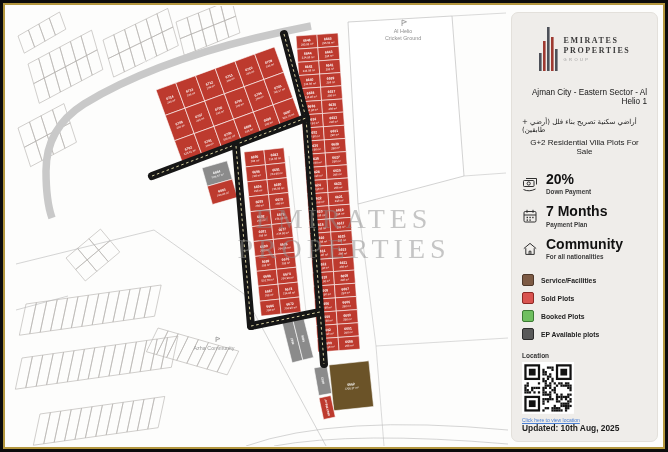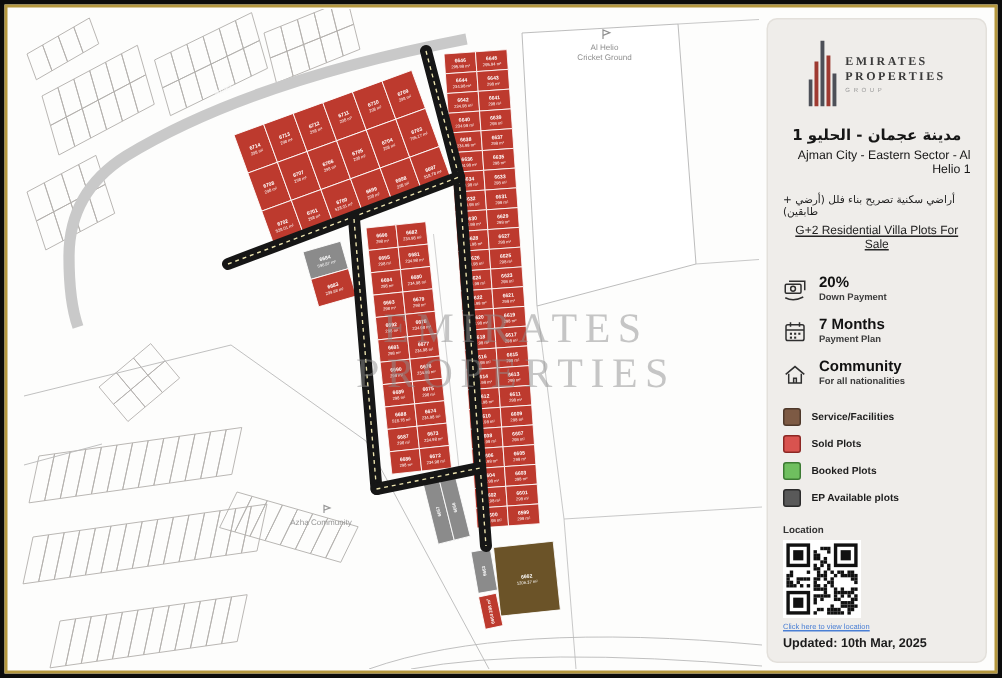--- a/index.html
+++ b/index.html
@@ -8,25 +8,25 @@
   .mapwrap{position:absolute;left:1px;top:1px;width:502px;height:440px;}
   
   .card{position:absolute;right:5px;top:7px;width:147px;height:430px;background:#efedea;border:1px solid #e3e0db;border-radius:7px;box-sizing:border-box;padding:10px 10px 8px 10px;display:flex;flex-direction:column;}
   .logo{display:flex;align-items:center;justify-content:center;gap:5px;margin-top:4px;margin-bottom:14px;}
   .logo-text{display:flex;flex-direction:column;line-height:1.25;}
   .logo-l1,.logo-l2{font-family:"Liberation Serif",serif;font-size:8px;letter-spacing:1.6px;color:#3b3b3b;font-weight:600;}
   .logo-l3{font-size:4px;letter-spacing:2.4px;color:#999;margin-top:1px;}
   .t-ar{font-family:"DejaVu Sans",sans-serif;font-size:10px;font-weight:bold;color:#161616;text-align:center;direction:rtl;}
   .t-en{font-size:8.2px;font-weight:normal;color:#161616;text-align:right;margin-top:3px;}
   .s-ar{font-family:"DejaVu Sans",sans-serif;font-size:7px;color:#222;text-align:left;direction:rtl;margin-top:12px;}
-  .s-en{font-size:8px;color:#222;text-align:center;margin-top:4px;text-decoration:underline;}
+  .s-en{font-size:8px;color:#222;text-align:center;margin-top:4px;}
   .features{margin-top:16px;display:flex;flex-direction:column;gap:9px;}
   .feat{display:flex;align-items:center;gap:8px;}
   .feat svg{flex:0 0 auto;}
-  .feat .fv{font-size:10px;font-weight:bold;color:#111;line-height:1.1;}
+  .feat .fv{font-size:14px;font-weight:bold;color:#111;line-height:1.1;}
   .feat .fl{font-size:6.3px;color:#3c3c3c;font-weight:600;margin-top:1px;}
   .legend{margin-top:14px;display:flex;flex-direction:column;gap:6px;}
   .lrow{display:flex;align-items:center;gap:7px;}
   .sw{width:12px;height:12px;border-radius:2px;box-sizing:border-box;}
   .ll{font-size:6.8px;font-weight:bold;color:#1d1d1d;}
   .loc{margin-top:12px;font-size:6.5px;font-weight:bold;color:#333;}
   .qr{margin-top:3px;}
   .qlink{font-size:5px;color:#4a7fd4;text-decoration:underline;margin-top:3px;cursor:pointer;}
   .updated{margin-top:auto;font-size:8.4px;font-weight:bold;color:#1c1c1c;}
 </style>
@@ -497,21 +497,20 @@
           <rect x="12" y="10" width="2.6" height="34" fill="#9e3a31"></rect>
           <rect x="16" y="22" width="2.6" height="22" fill="#4d5058"></rect>
         </svg>
         <div class="logo-text">
           <span class="logo-l1">EMIRATES</span>
           <span class="logo-l2">PROPERTIES</span>
           <span class="logo-l3">GROUP</span>
         </div>
       </div>
 
-      <div class="t-ar">مدينة عجمان - الحليو 1</div>
       <div class="t-en">Ajman City - Eastern Sector - Al Helio 1</div>
       <div class="s-ar">أراضي سكنية تصريح بناء فلل (أرضي + طابقين)</div>
       <div class="s-en">G+2 Residential Villa Plots For Sale</div>
 
       <div class="features" id="features">
           <div class="feat">
             <svg width="16" height="16" viewBox="0 0 16 16" stroke-width="1">
               <rect x="1.5" y="4.5" width="10.5" height="6" rx="0.8" fill="none" stroke="#2f2f2f"></rect>
               <circle cx="6.7" cy="7.5" r="1.6" fill="none" stroke="#2f2f2f"></circle>
               <path d="M4,2.5 h10.5 v6" fill="none" stroke="#2f2f2f"></path>
@@ -698,17 +697,17 @@
           <rect x="6.782608695652174" y="6.782608695652174" width="6.782608695652174" height="6.782608695652174" fill="#111"></rect>
           <rect x="33.91304347826087" y="2.260869565217391" width="15.826086956521738" height="15.826086956521738" fill="#111"></rect>
           <rect x="36.17391304347826" y="4.521739130434782" width="11.304347826086955" height="11.304347826086955" fill="#fff"></rect>
           <rect x="38.43478260869565" y="6.782608695652174" width="6.782608695652174" height="6.782608695652174" fill="#111"></rect>
           <rect x="2.260869565217391" y="33.91304347826087" width="15.826086956521738" height="15.826086956521738" fill="#111"></rect>
           <rect x="4.521739130434782" y="36.17391304347826" width="11.304347826086955" height="11.304347826086955" fill="#fff"></rect>
           <rect x="6.782608695652174" y="38.43478260869565" width="6.782608695652174" height="6.782608695652174" fill="#111"></rect>
         </svg>
       <div class="qlink">Click here to view location</div>
 
-      <div class="updated">Updated:  10th Mar, 2025</div>
+      <div class="updated">Updated:  10th Aug, 2025</div>
     </div>
 
   </div>
 </div>
 
 </body></html>

